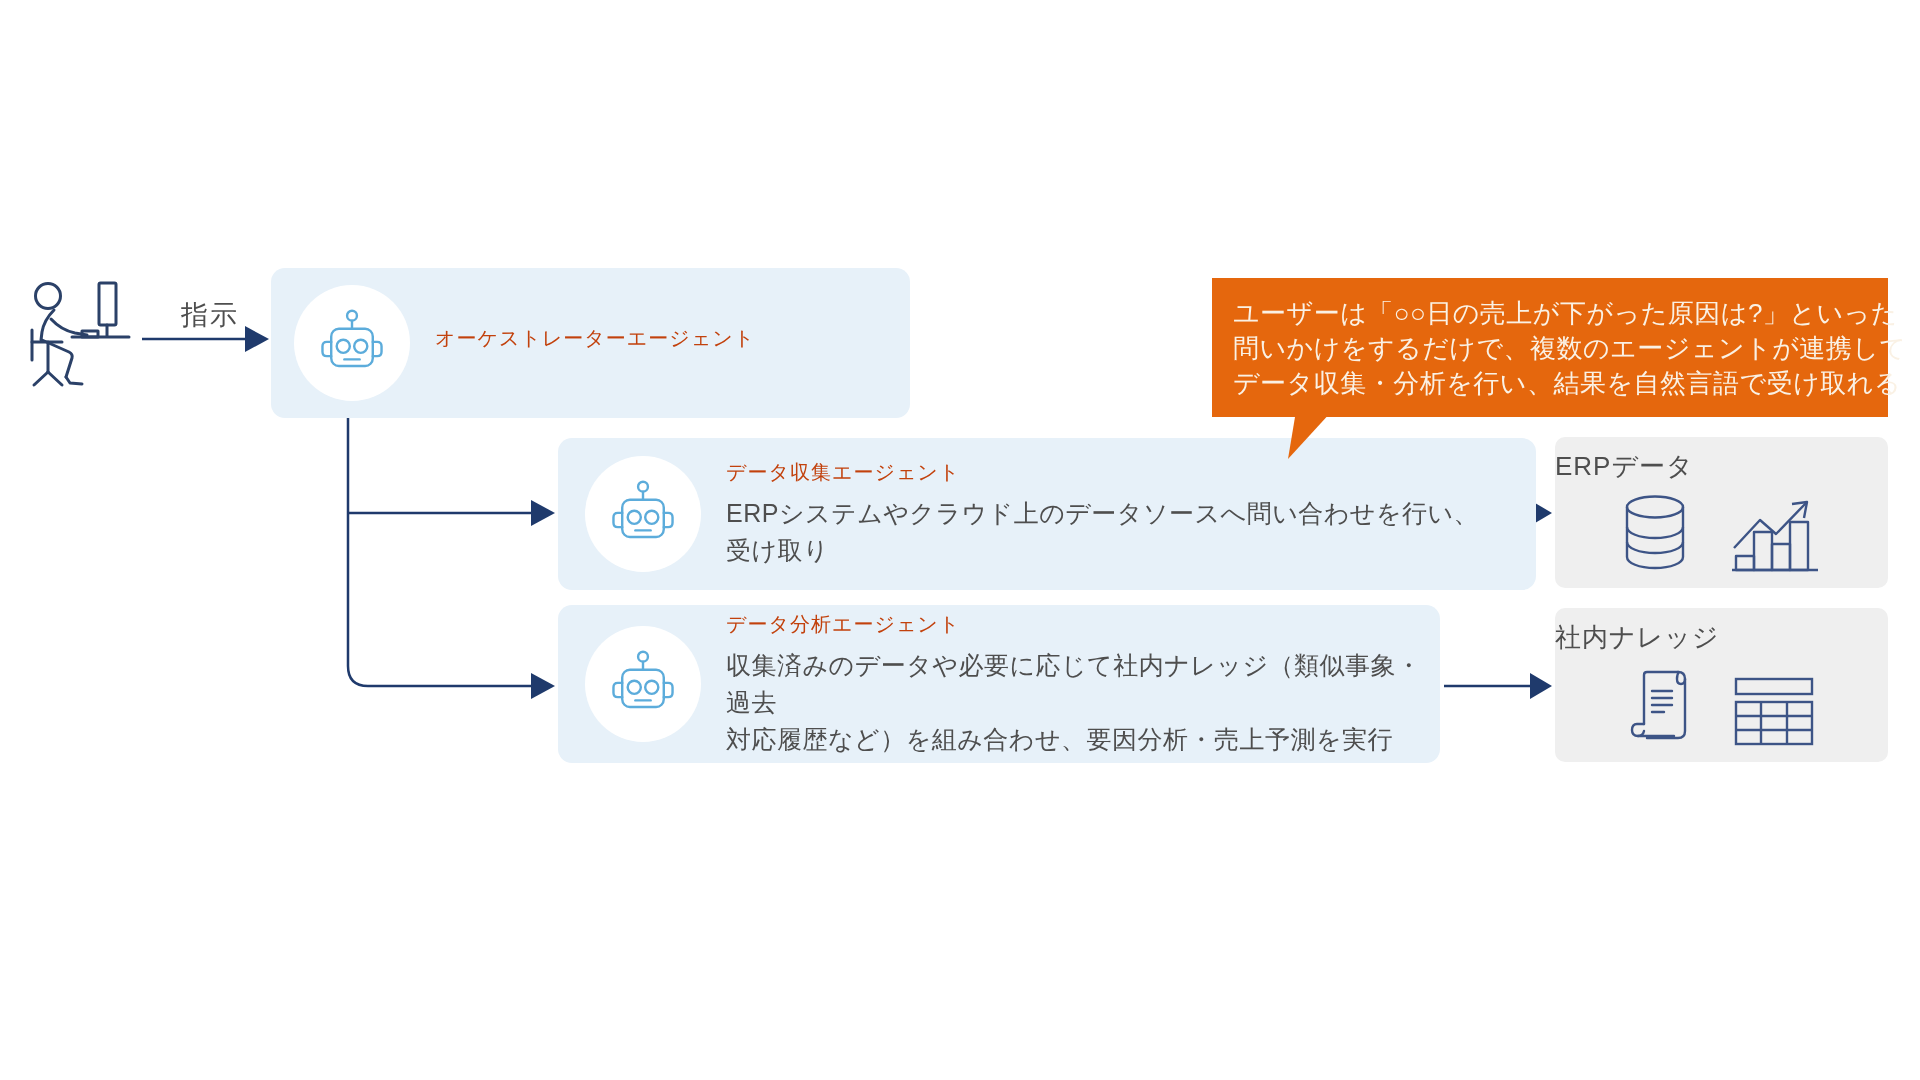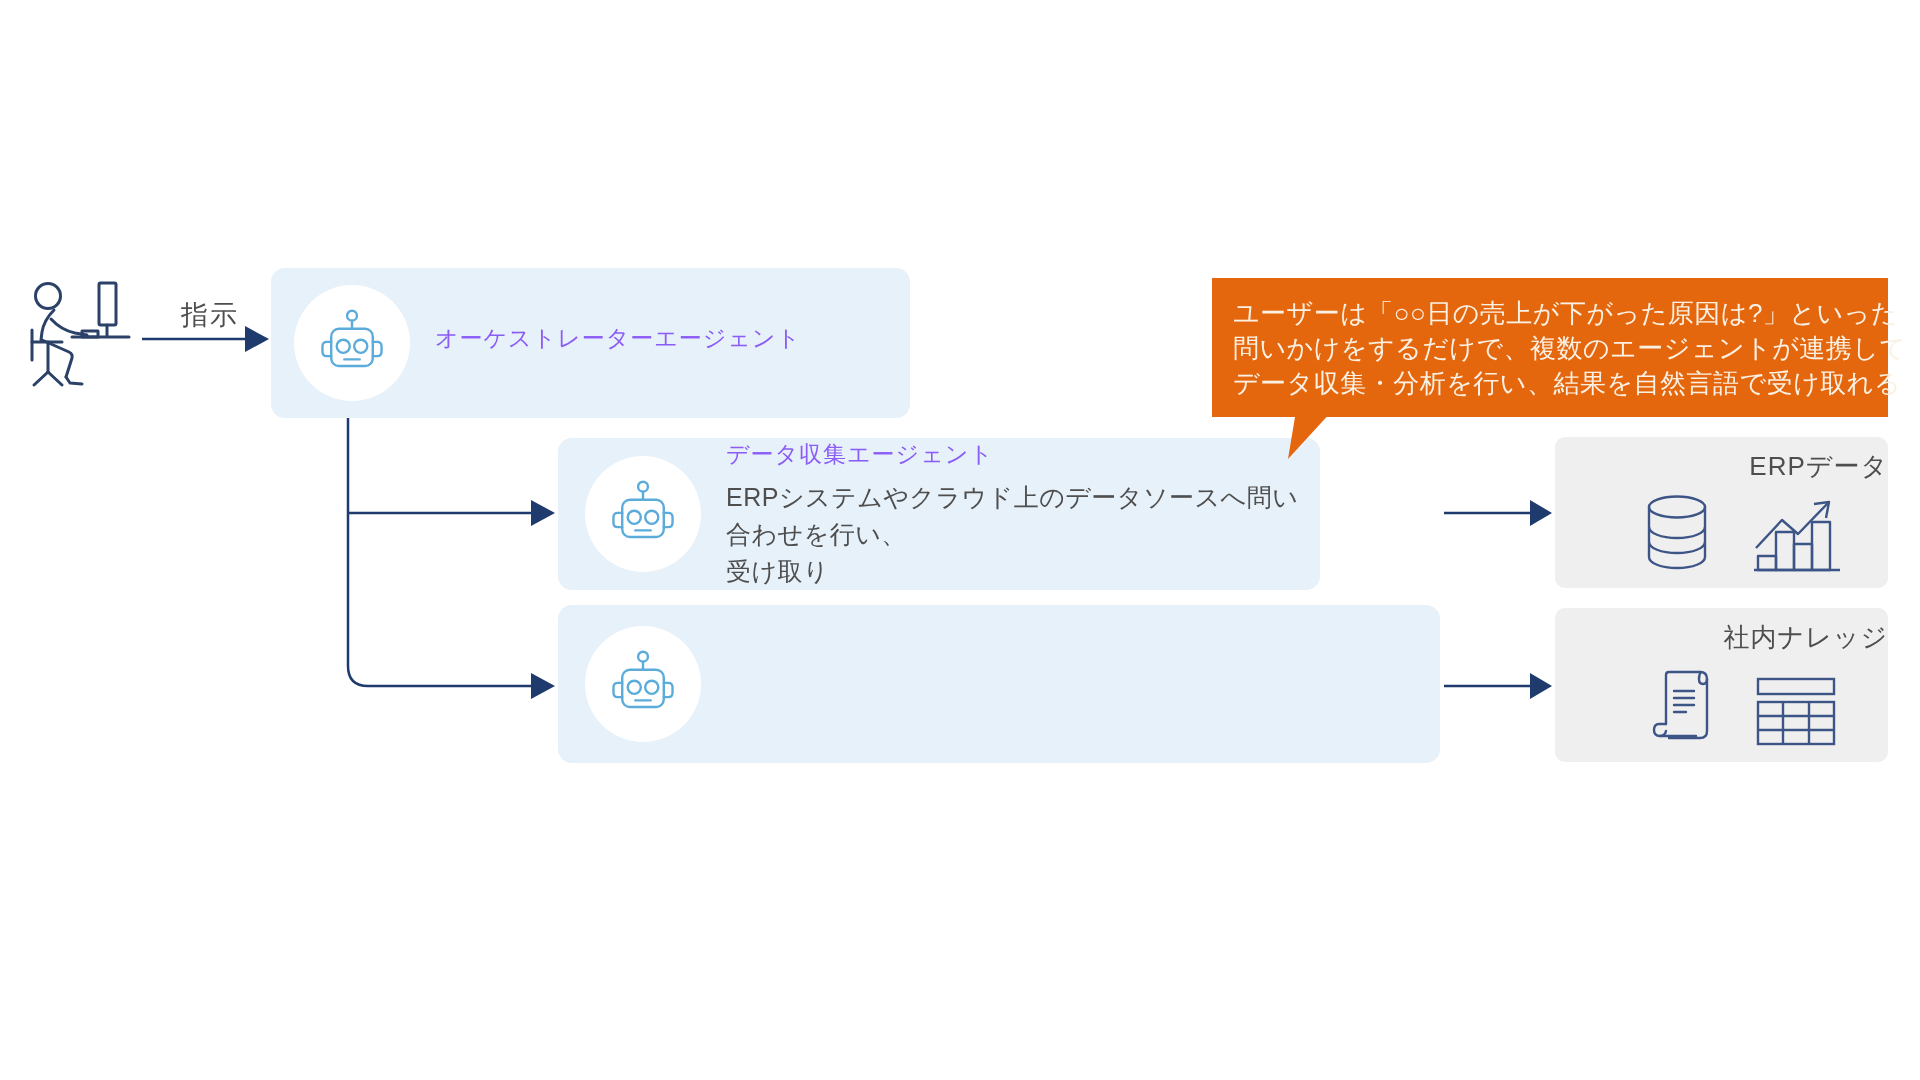--- a/index.html
+++ b/index.html
@@ -16,44 +16,44 @@
     position:absolute;left:160px;top:297px;width:100px;text-align:center;
     font-size:27px;color:#4e4e4e;letter-spacing:2px;
   }
 
   
   .agent-box{
     position:absolute;background:#e7f1f9;border-radius:14px;
     display:flex;align-items:center;
   }
   .agent-box.orchestrator{left:271px;top:268px;width:639px;height:150px;}
-  .agent-box.collector{left:558px;top:438px;width:762px;height:152px;}
+  .agent-box.collector{left:558px;top:438px;width:978px;height:152px;}
   .agent-box.analyzer{left:558px;top:605px;width:882px;height:158px;}
   .agent-icon-circle{
     width:116px;height:116px;border-radius:50%;background:#ffffff;flex:0 0 auto;
     display:flex;align-items:center;justify-content:center;
   }
   .orchestrator .agent-icon-circle{margin-left:23px;}
   .collector .agent-icon-circle,.analyzer .agent-icon-circle{margin-left:27px;}
   .agent-text{margin-left:25px;}
-  .agent-title{font-size:23px;color:#8b5cf6;letter-spacing:1px;margin-bottom:9px;}
+  .agent-title{font-size:20px;color:#c2410c;letter-spacing:1px;margin-bottom:9px;}
   .agent-desc{font-size:25px;color:#4e4e4e;line-height:37px;letter-spacing:0.5px;}
 
   
   .callout{
     position:absolute;left:1212px;top:278px;width:676px;height:139px;
     background:#e5670d;border-radius:0;box-sizing:border-box;padding:18px 0 0 21px;
   }
   .callout-line{font-size:26px;color:#faf1e4;line-height:35px;letter-spacing:0.5px;white-space:nowrap;}
   .callout-tail{position:absolute;left:1270px;top:411px;}
 
   
   .output-box{
     position:absolute;background:#efefef;border-radius:10px;box-sizing:border-box;
-    text-align:right;padding-top:12px;padding-left:44px;
+    text-align:left;padding-top:12px;
   }
   .output-box.erp{left:1555px;top:437px;width:333px;height:151px;}
   .output-box.knowledge{left:1555px;top:608px;width:333px;height:154px;}
   .output-title{font-size:26px;color:#4e4e4e;letter-spacing:1px;}
   .output-icons{display:flex;justify-content:center;align-items:flex-end;gap:44px;margin-top:10px;}
 </style>
 </head>
 <body>
 
 <div class="canvas">
@@ -151,20 +151,27 @@
         <circle cx="32" cy="7" r="4.5"></circle>
         <line x1="32" y1="11.5" x2="32" y2="19"></line>
         <rect x="13" y="19" width="38" height="34" rx="7"></rect>
         <path d="M13 31 H9 Q5 31 5 35 V40 Q5 44 9 44 H13"></path>
         <path d="M51 31 H55 Q59 31 59 35 V40 Q59 44 55 44 H51"></path>
         <circle cx="24" cy="35" r="6"></circle>
         <circle cx="40" cy="35" r="6"></circle>
         <line x1="25" y1="47" x2="39" y2="47"></line>
       </svg>
     </div>
+    <div class="agent-text">
+      <div class="agent-title">データ分析エージェント</div>
+      <div class="agent-desc">
+        <span>収集済みのデータや必要に応じて社内ナレッジ（類似事象・過去</span><br>
+        <span>対応履歴など）を組み合わせ、要因分析・売上予測を実行</span>
+      </div>
+    </div>
   </div>
 
   <svg class="callout-tail" width="80" height="52" viewBox="0 0 80 52">
     <polygon points="26,0 62,0 18,48" fill="#E5670D"></polygon>
   </svg>
   <div class="callout">
     <div class="callout-line">ユーザーは「○○日の売上が下がった原因は?」といった</div>
     <div class="callout-line">問いかけをするだけで、複数のエージェントが連携して</div>
     <div class="callout-line">データ収集・分析を行い、結果を自然言語で受け取れる</div>
   </div>

